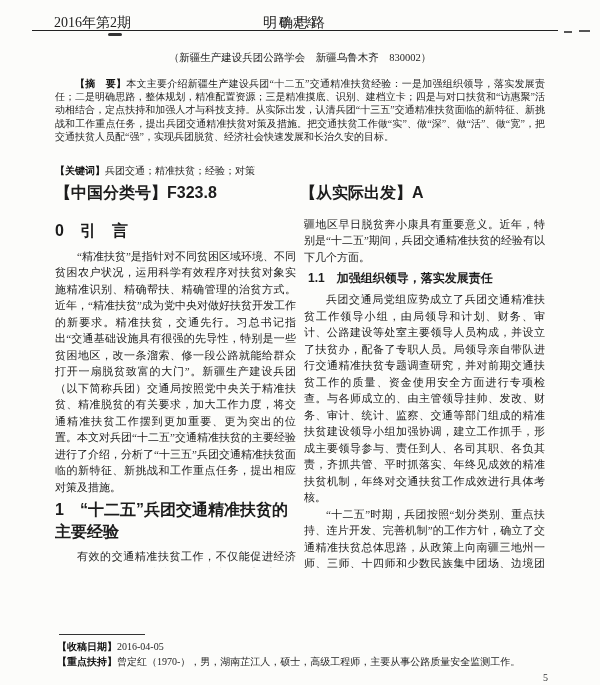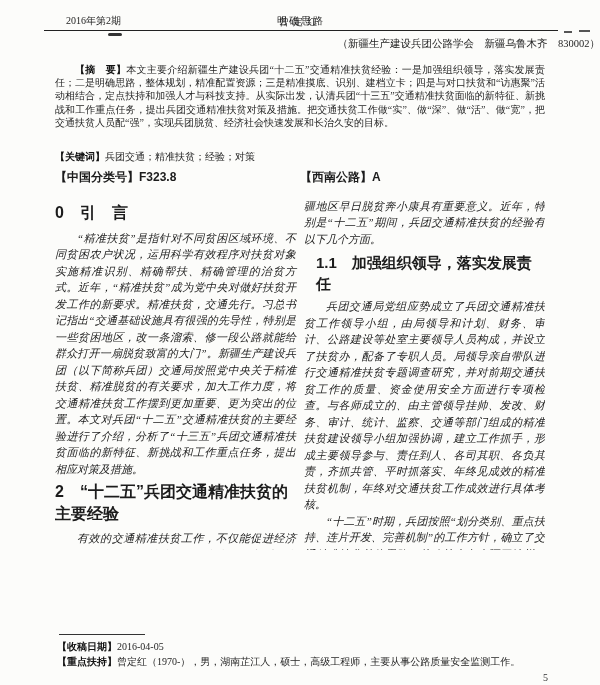--- a/index.html
+++ b/index.html
@@ -7,76 +7,75 @@
     position:relative;
     width:600px;height:685px;
     background:#fcfcfa;
     color:#1c1c1c;
     font-family:"Liberation Serif","DejaVu Serif",serif;
     overflow:hidden;
     box-sizing:border-box;
   }
   
   .header{
-    position:absolute;top:13px;left:44px;right:42px;
+    position:absolute;top:13px;left:32px;right:42px;
     height:17px;
     border-bottom:1.6px solid #222;
-    font-size:10px;
+    font-size:14px;
   }
   .issue{position:absolute;left:22px;top:1px;}
   .jname{position:absolute;left:0;right:0;top:1px;text-align:center;letter-spacing:2px;}
   .artifact{position:absolute;background:#555;}
   .dash1{top:30px;right:10px;width:11px;height:2px;}
   .dash2{top:31px;right:28px;width:8px;height:2px;}
   .smudge{top:33px;left:108px;width:14px;height:3px;background:#333;border-radius:2px;}
   
   .title{
     margin:45px 30px 0;
     text-align:center;
     font-family:"Liberation Sans","DejaVu Sans",sans-serif;
     font-weight:bold;
     font-size:22px;
     letter-spacing:1.5px;
   }
   .author{margin-top:15px;text-align:center;font-size:10px;letter-spacing:4px;}
-  .affil{margin-top:8px;text-align:right;font-size:10.5px;color:#242424;font-family:Liberation Serif, serif;}
+  .affil{margin-top:22px;text-align:center;font-size:10.5px;color:#242424;font-family:Liberation Serif, serif;}
   
   .absblock{
     margin:12px 55px 0;
     font-size:10px;line-height:1.32;
     text-align:justify;
     color:#242424;
   }
   .absblock .lead{text-indent:2em;display:block;}
   .blabel{font-family:"Liberation Sans","DejaVu Sans",sans-serif;font-weight:bold;color:#111;}
   .kwline{margin:21px 55px 0;font-size:10px;}
-  .clcline{margin:5px 55px 0;font-size:12px;display:flex;font-family:"Liberation Sans","DejaVu Sans",sans-serif;font-weight:bold;}
+  .clcline{margin:5px 55px 0;font-size:16px;display:flex;font-family:"Liberation Sans","DejaVu Sans",sans-serif;font-weight:bold;}
   .clcline .half{flex:1;}
   
   .columns{
     display:flex;gap:8px;
     margin:12px 55px 0;
     height:352px;overflow:hidden;
   }
   .col{flex:1;min-width:0;}
   .h-sec{
     font-family:"Liberation Sans","DejaVu Sans",sans-serif;
     font-weight:bold;font-size:16px;line-height:1.35;
     margin:4px 0 6px;
   }
   .h-sub{
     font-family:"Liberation Sans","DejaVu Sans",sans-serif;
-    font-weight:bold;font-size:15px;line-height:1.4;
-    margin:5px 12px 4px;
+    font-weight:bold;font-size:12px;line-height:1.4;
+    margin:5px 4px 4px;
   }
   .col p{
     margin:0;
     font-size:11px;line-height:1.5;
     text-align:justify;
-    font-style:italic;
   }
   .col p.ind{text-indent:2em;}
   
   .footnote{
     position:absolute;left:57px;right:30px;bottom:16px;
     font-size:10px;line-height:1.45;color:#242424;
   }
   .fdivider{width:86px;border-top:1.3px solid #333;margin:0 0 5px 2px;}
   .pageno{
     position:absolute;right:52px;bottom:2px;
@@ -107,29 +106,29 @@
 
   <div class="kwline">
     <span class="blabel">【关键词】</span><span>兵团交通；精准扶贫；经验；对策</span>
   </div>
 
   <div class="clcline">
     <span class="half">
       <span>【中国分类号】</span><span>F323.8</span>
     </span>
     <span class="half">
-      <span>【西南公路】</span><span>A</span>
+      <span>【从实际出发】</span><span>A</span>
     </span>
   </div>
 
   <div class="columns">
     <div class="col">
       <div class="h-sec">0　引　言</div>
       <p class="ind">“精准扶贫”是指针对不同贫困区域环境、不同贫困农户状况，运用科学有效程序对扶贫对象实施精准识别、精确帮扶、精确管理的治贫方式。近年，“精准扶贫”成为党中央对做好扶贫开发工作的新要求。精准扶贫，交通先行。习总书记指出“交通基础设施具有很强的先导性，特别是一些贫困地区，改一条溜索、修一段公路就能给群众打开一扇脱贫致富的大门”。新疆生产建设兵团（以下简称兵团）交通局按照党中央关于精准扶贫、精准脱贫的有关要求，加大工作力度，将交通精准扶贫工作摆到更加重要、更为突出的位置。本文对兵团“十二五”交通精准扶贫的主要经验进行了介绍，分析了“十三五”兵团交通精准扶贫面临的新特征、新挑战和工作重点任务，提出相应对策及措施。</p>
-      <div class="h-sec">2　“十二五”兵团交通精准扶贫的主要经验</div>
+      <div class="h-sec">1　“十二五”兵团交通精准扶贫的主要经验</div>
       <p class="ind">有效的交通精准扶贫工作，不仅能促进经济社会发展，而且对维护边疆稳定安全有着重要意义。因此，探索适合兵团特点的交通扶贫机制，对于边</p>
     </div>
     <div class="col">
       <p>疆地区早日脱贫奔小康具有重要意义。近年，特别是“十二五”期间，兵团交通精准扶贫的经验有以下几个方面。</p>
       <div class="h-sub">1.1　加强组织领导，落实发展责任</div>
       <p class="ind">兵团交通局党组应势成立了兵团交通精准扶贫工作领导小组，由局领导和计划、财务、审计、公路建设等处室主要领导人员构成，并设立了扶贫办，配备了专职人员。局领导亲自带队进行交通精准扶贫专题调查研究，并对前期交通扶贫工作的质量、资金使用安全方面进行专项检查。与各师成立的、由主管领导挂帅、发改、财务、审计、统计、监察、交通等部门组成的精准扶贫建设领导小组加强协调，建立工作抓手，形成主要领导参与、责任到人、各司其职、各负其责，齐抓共管、平时抓落实、年终见成效的精准扶贫机制，年终对交通扶贫工作成效进行具体考核。</p>
       <p class="ind">“十二五”时期，兵团按照“划分类别、重点扶持、连片开发、完善机制”的工作方针，确立了交通精准扶贫总体思路，从政策上向南疆三地州一师、三师、十四师和少数民族集中团场、边境团场政策倾斜。在建设上，提前实施一师、三师、十四</p>
     </div>
   </div>
 

